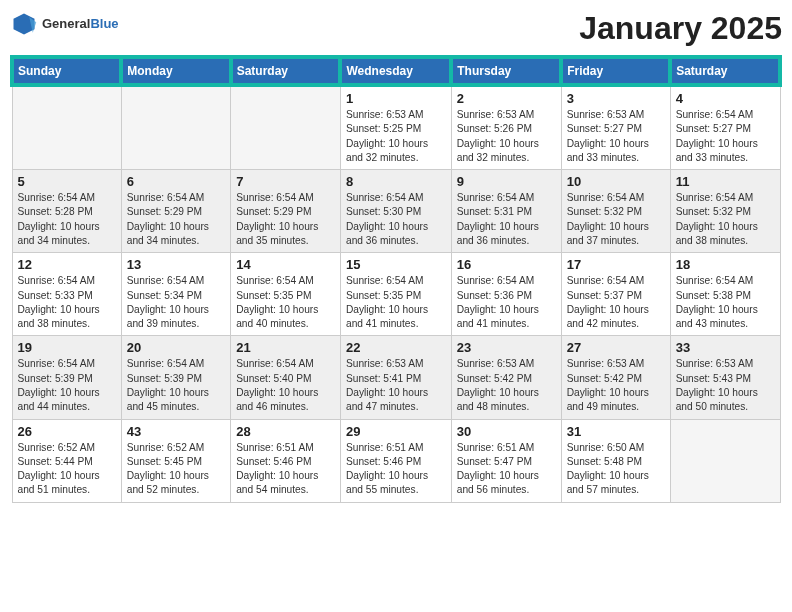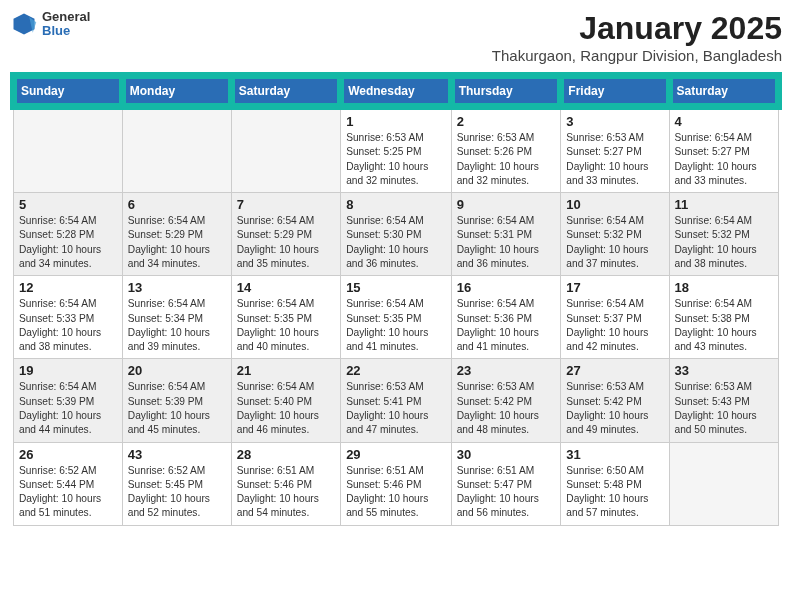--- a/index.html
+++ b/index.html
@@ -16,21 +16,21 @@
       justify-content: space-between;
       margin-bottom: 8px;
     }
     .logo {
       display: flex;
       align-items: center;
       gap: 4px;
     }
     .logo-text {
       display: flex;
-      flex-direction: column;
+      flex-direction: row;
       font-size: 13px;
       font-weight: bold;
       line-height: 1.1;
     }
     .logo-general { color: #333; }
     .logo-blue { color: #2a6db5; }
     .logo-icon {
       width: 28px;
       height: 28px;
     }
@@ -50,21 +50,21 @@
       width: 100%;
       border-collapse: collapse;
       border: 1px solid #ccc;
     }
     .calendar th {
       background: #2a6db5;
       color: #fff;
       padding: 5px 4px;
       font-size: 12px;
       text-align: left;
-      border: 7px solid #14b8a6;
+      border: 4px solid #14b8a6;
     }
     .calendar td {
       border: 1px solid #ccc;
       vertical-align: top;
       padding: 4px 5px;
       width: 113px;
       min-height: 80px;
       background: #fff;
       font-size: 10.5px;
       color: #222;
@@ -96,21 +96,20 @@
       <polygon points="16,4 28,10 28,22 16,28 4,22 4,10" fill="#2a6db5"></polygon>
       <polygon points="22,8 30,14 26,26" fill="#4a9fd5" opacity="0.7"></polygon>
     </svg>
     <div class="logo-text">
       <span class="logo-general">General</span>
       <span class="logo-blue">Blue</span>
     </div>
   </div>
   <div class="title-area">
     <div class="title-main">January 2025</div>
-    <div class="title-sub">Thakurgaon, Rangpur Division, Bangladesh</div>
   </div>
 </div>
 
 <table class="calendar">
   <thead>
     <tr>
     <th>Sunday</th>
         <th>Monday</th>
         <th>Saturday</th>
         <th>Wednesday</th>

